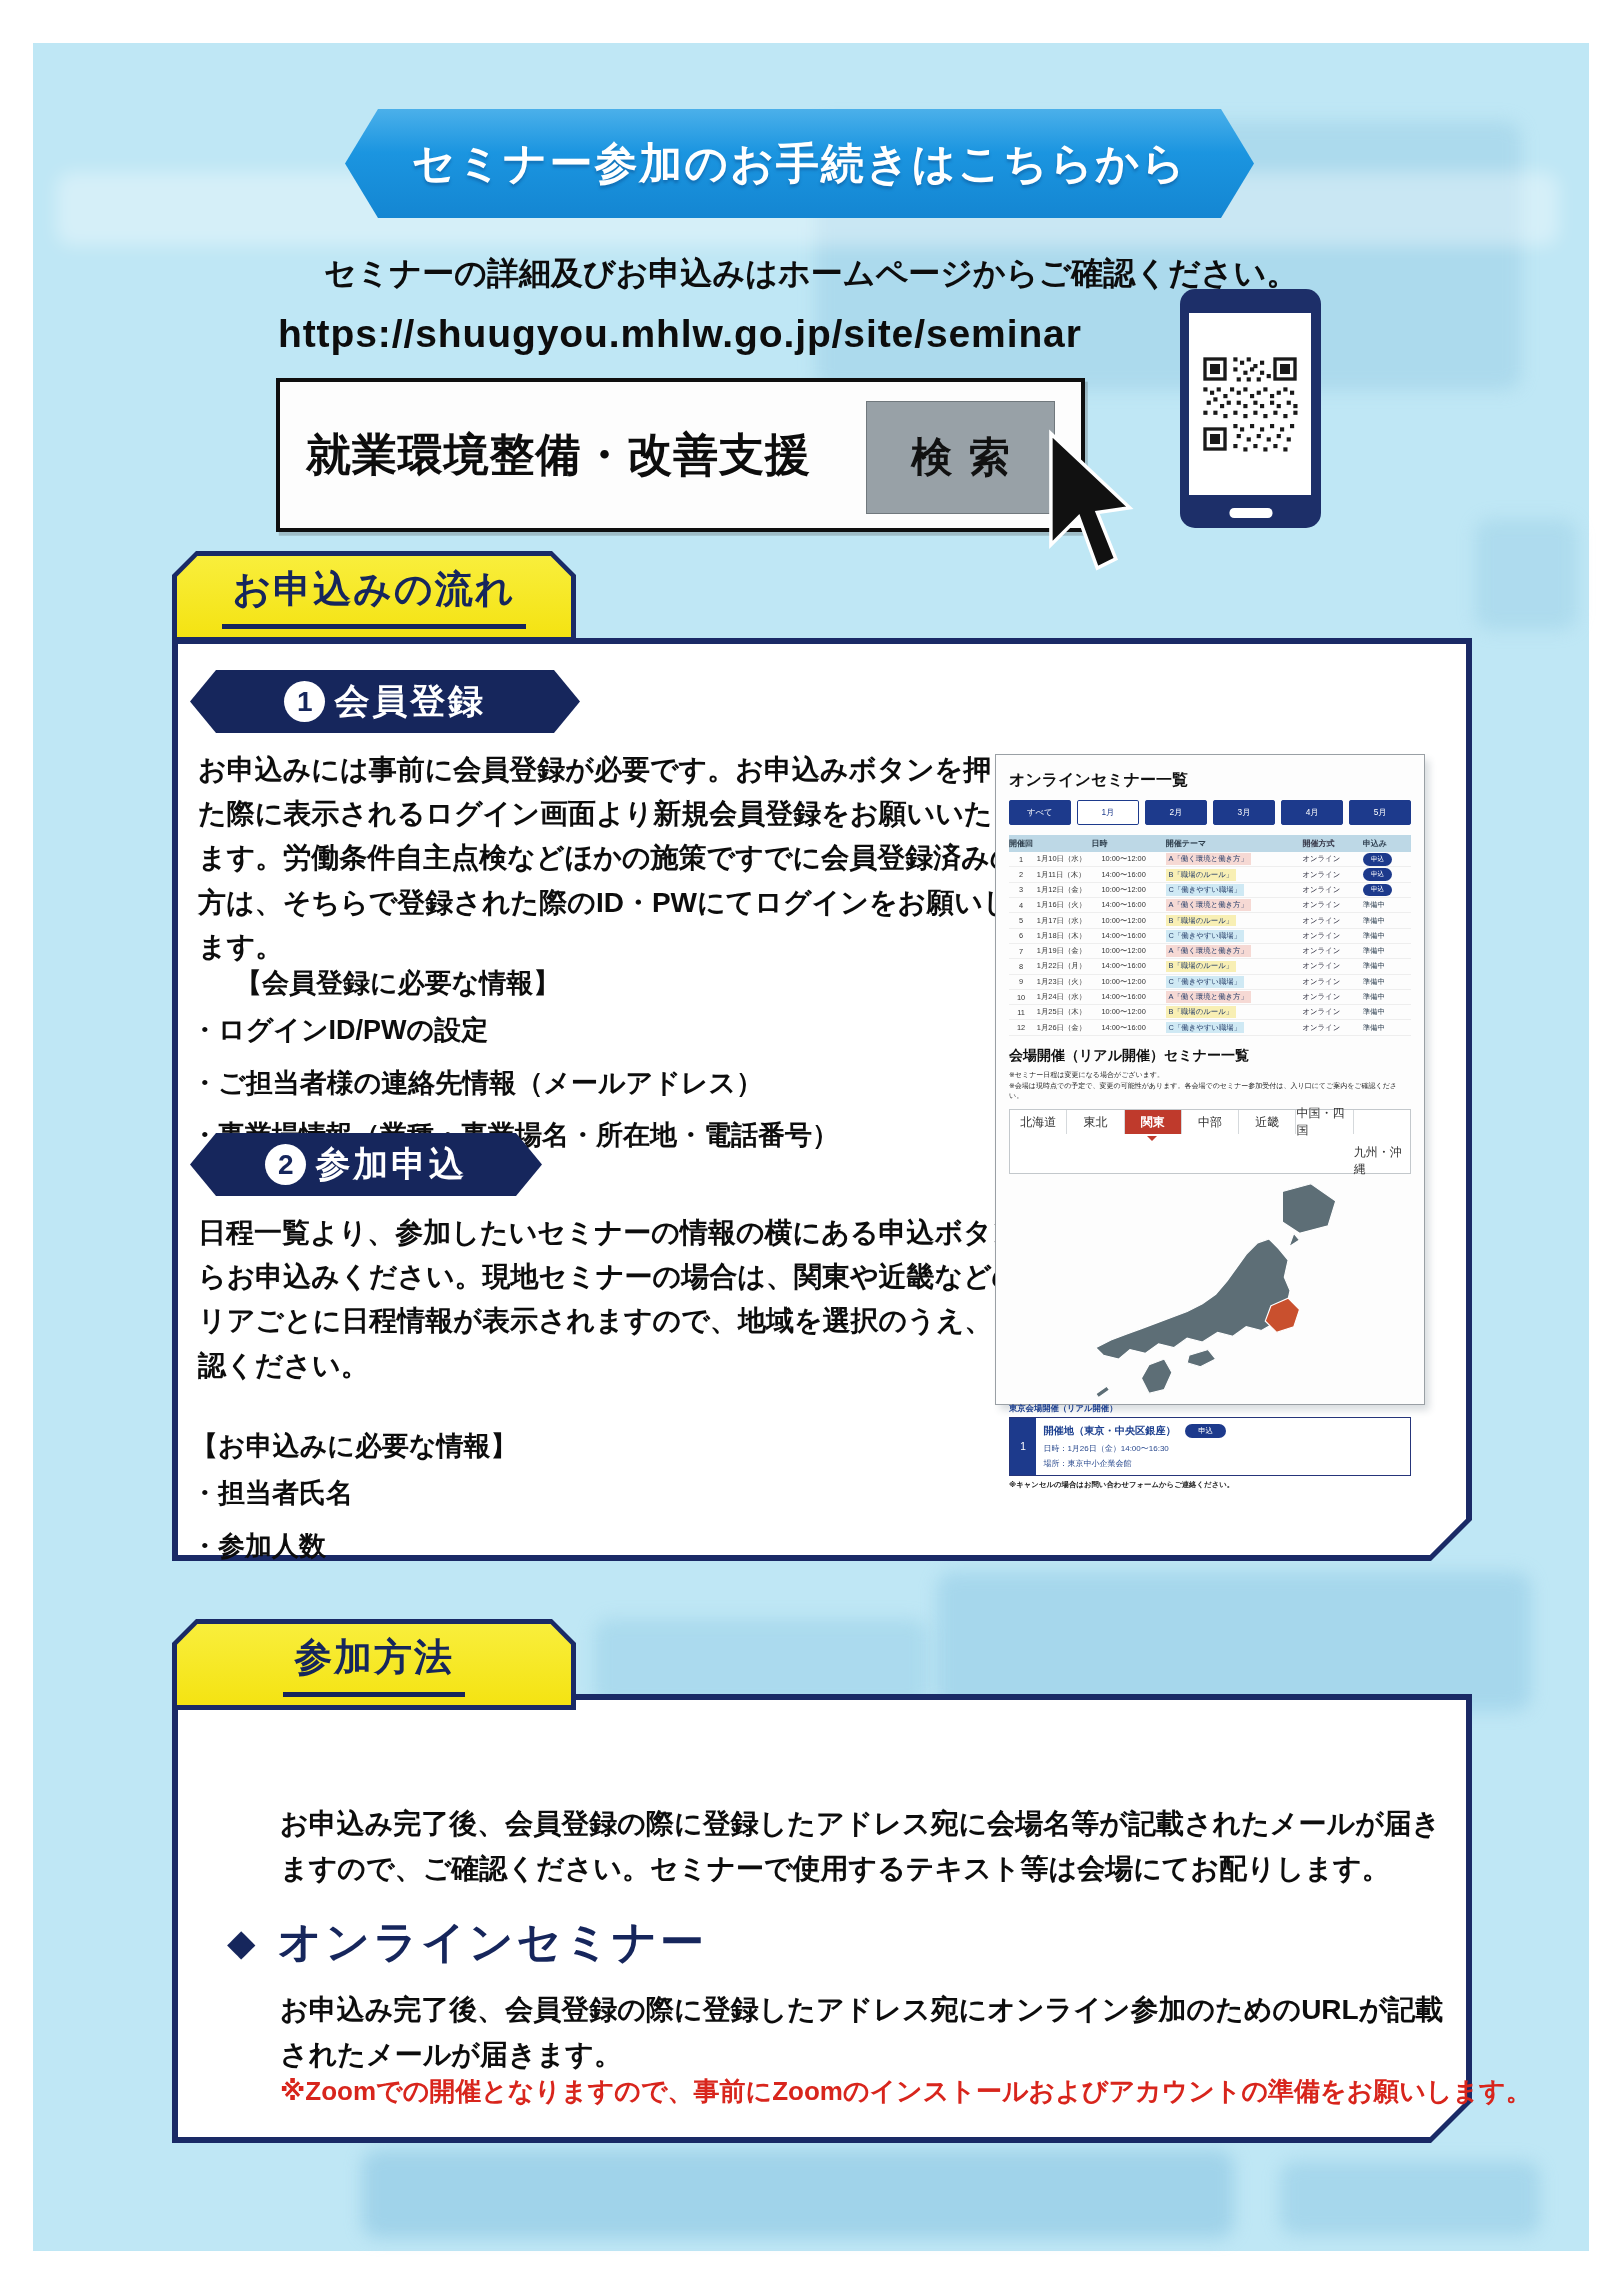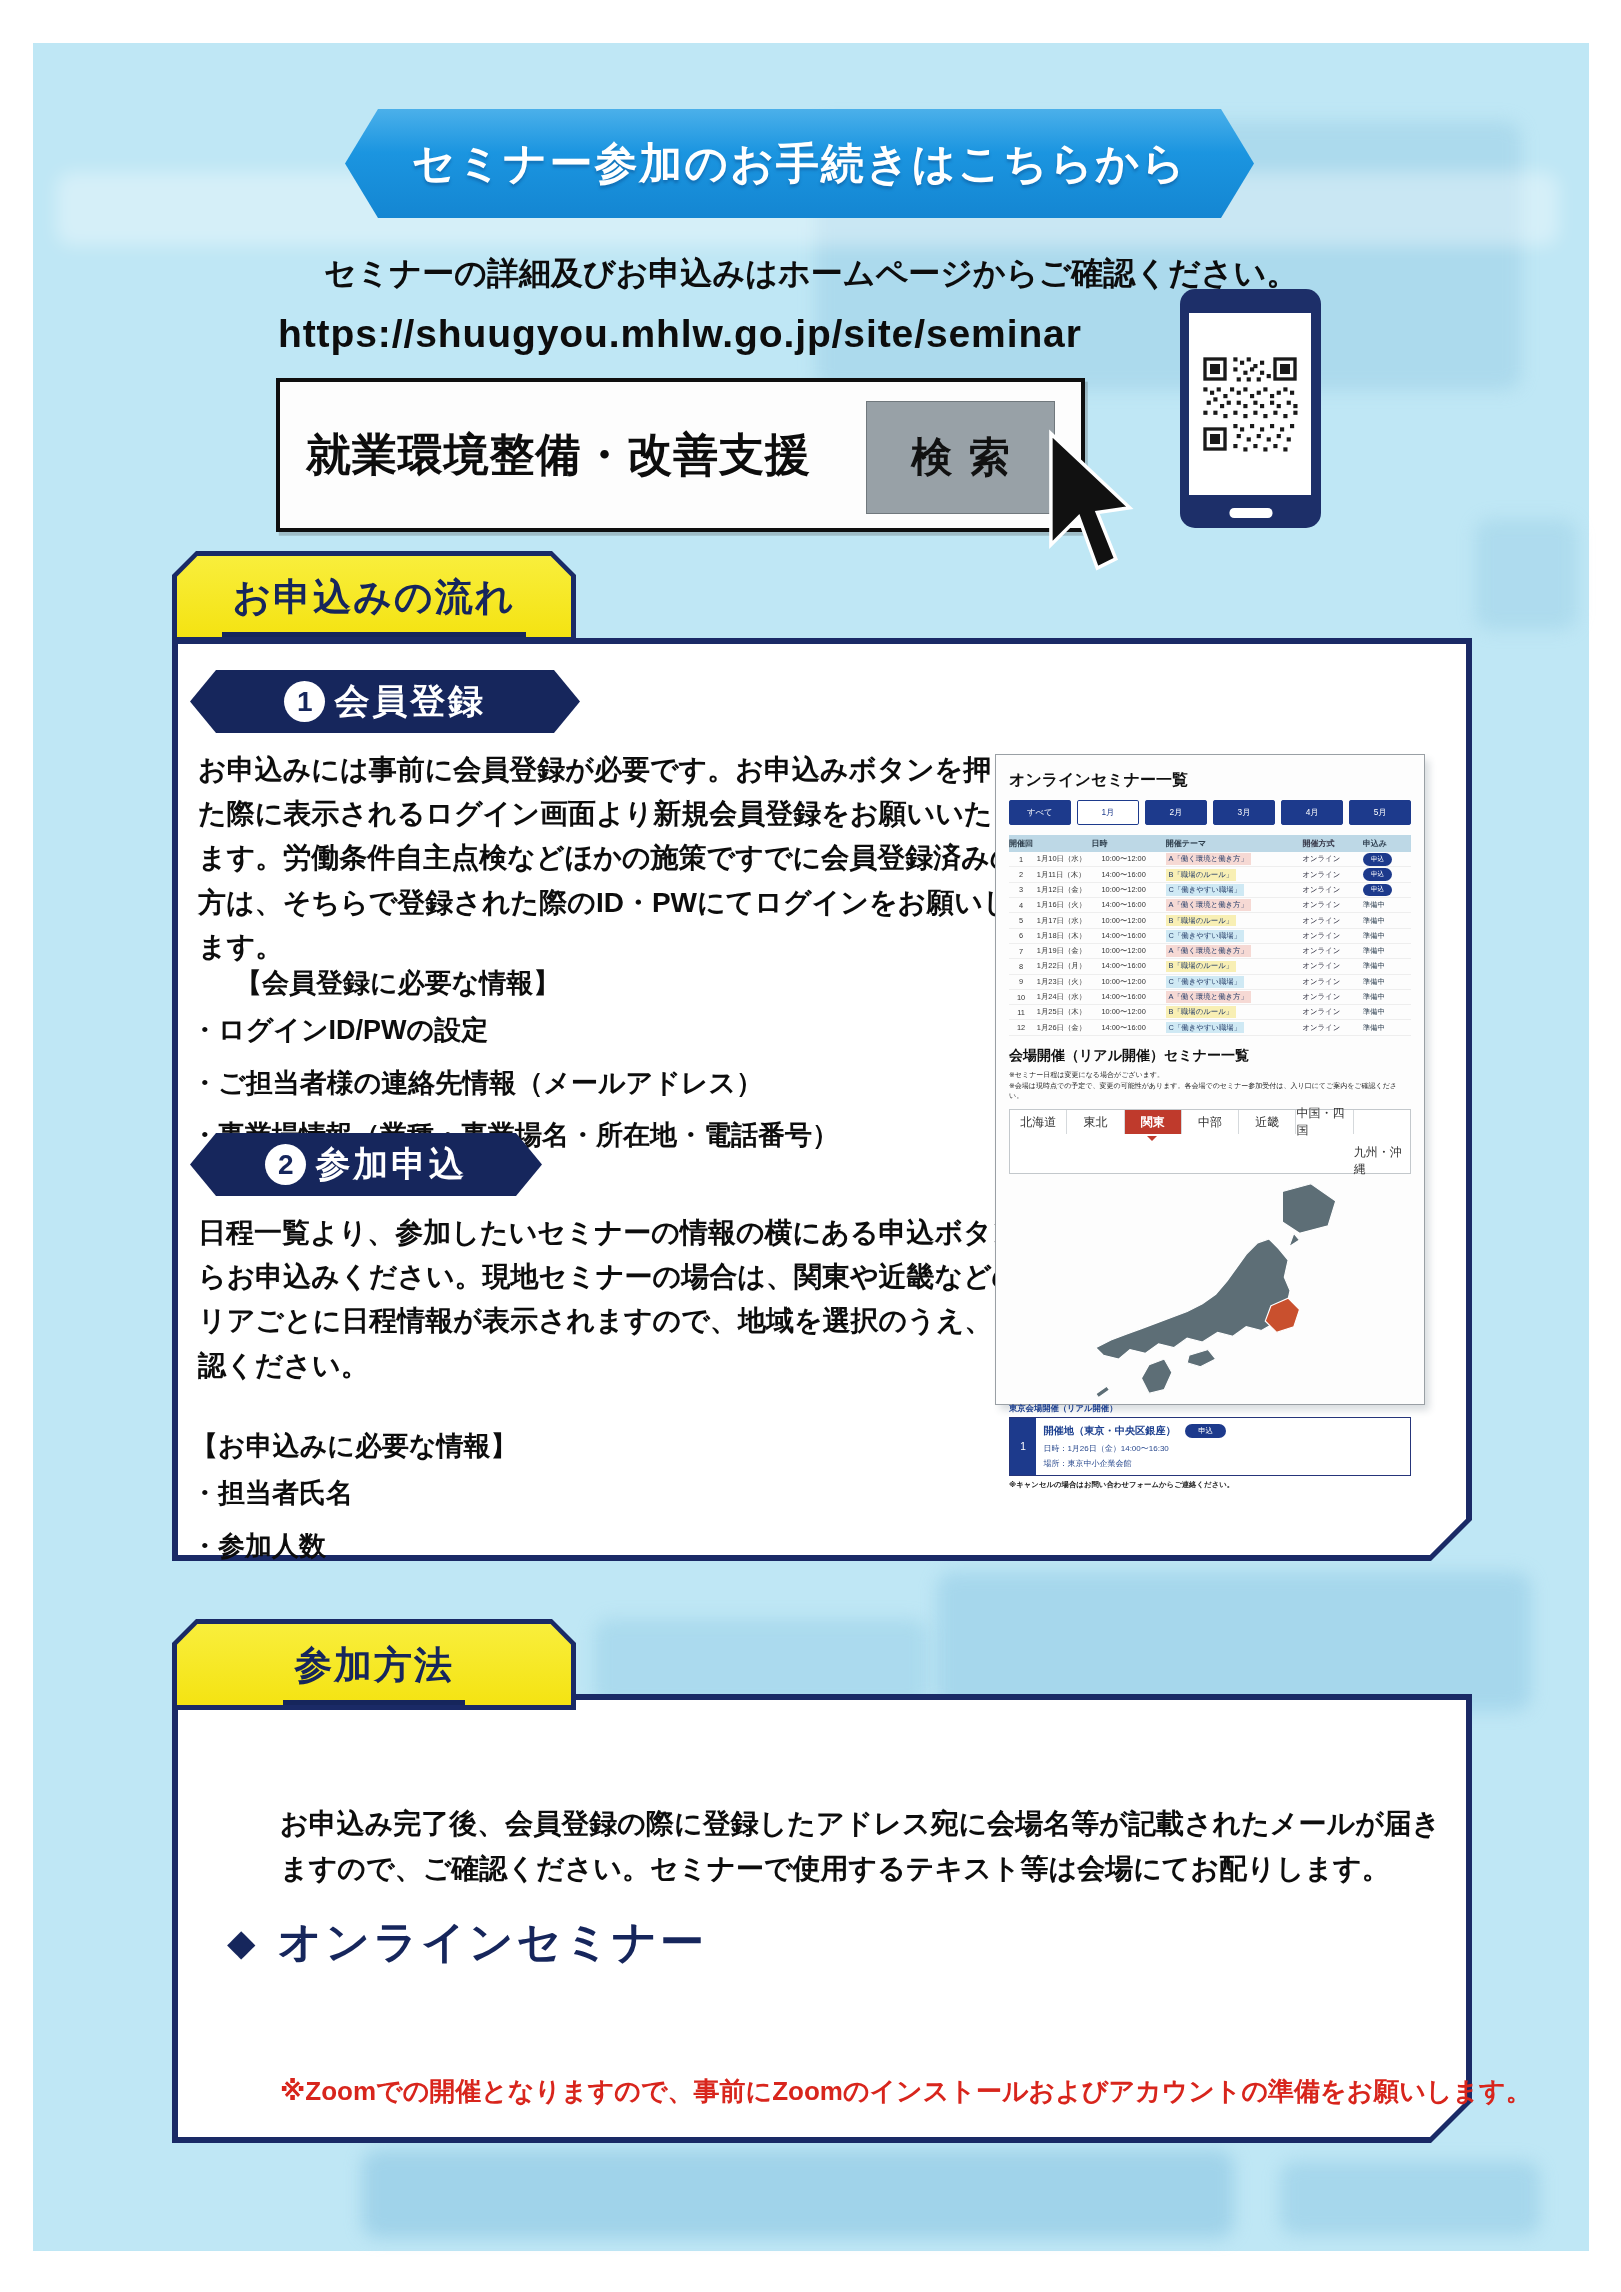--- a/index.html
+++ b/index.html
@@ -33,21 +33,21 @@
   .phone{position:absolute;left:1180px;top:289px;width:141px;height:239px;background:#1d2f69;border-radius:15px;}
   .screen{position:absolute;left:9.3px;top:24px;width:122px;height:182px;background:#fff;}
   .screen svg{position:absolute;left:11px;top:41px;}
   .homebar{position:absolute;left:50%;transform:translateX(-50%);bottom:10.2px;width:43px;height:10.2px;background:#fff;border-radius:4.6px;}
 
   
   .tab{position:absolute;width:404px;height:91px;background:#1a2a66;
     clip-path:polygon(24px 0,calc(100% - 24px) 0,100% 24px,100% 100%,0 100%,0 24px);z-index:3;}
   .tab .tabin{position:absolute;inset:4.6px;background:linear-gradient(180deg,#f9ee3c,#f4e312);
     clip-path:polygon(21.3px 0,calc(100% - 21.3px) 0,100% 21.3px,100% 100%,0 100%,0 21.3px);
-    display:flex;align-items:flex-end;justify-content:center;}
+    display:flex;align-items:center;justify-content:center;}
   .tab .tabin span{color:#16265c;font-size:38px;font-weight:bold;letter-spacing:1.9px;border-bottom:5.6px solid #16265c;padding:0 11px 9.3px;}
   .cutbox{position:absolute;background:#1a2a66;
     clip-path:polygon(0 0,100% 0,100% calc(100% - 41px),calc(100% - 41px) 100%,0 100%);z-index:2;}
   .cutbox .boxin{position:absolute;inset:5.6px;background:#fff;
     clip-path:polygon(0 0,100% 0,100% calc(100% - 37px),calc(100% - 37px) 100%,0 100%);}
 
   
   .hex{position:absolute;height:63px;background:#16265c;color:#fff;
     clip-path:polygon(0 50%,26px 0,calc(100% - 26px) 0,100% 50%,calc(100% - 26px) 100%,26px 100%);
     display:flex;align-items:center;justify-content:center;gap:9.3px;}
@@ -441,15 +441,16 @@
   </div>
   <div class="cutbox" style="left:172px;top:1694px;width:1300px;height:449px;">
     <div class="boxin"></div>
   </div>
 
   <div class="mbody" style="left:280px;top:1801px;width:1164px;z-index:3;">お申込み完了後、会員登録の際に登録したアドレス宛に会場名等が記載されたメールが届きますので、ご確認ください。セミナーで使用するテキスト等は会場にてお配りします。</div>
 
   <div class="mtitle" style="left:227px;top:1913px;z-index:3;">
     <span>オンラインセミナー</span>
   </div>
+  <div class="mbody" style="left:280px;top:1987px;width:1164px;z-index:3;">お申込み完了後、会員登録の際に登録したアドレス宛にオンライン参加のためのURLが記載されたメールが届きます。</div>
   <div class="rednote" style="left:280px;top:2074px;z-index:3;">※Zoomでの開催となりますので、事前にZoomのインストールおよびアカウントの準備をお願いします。</div>
 </div>
 
 
 </body></html>

